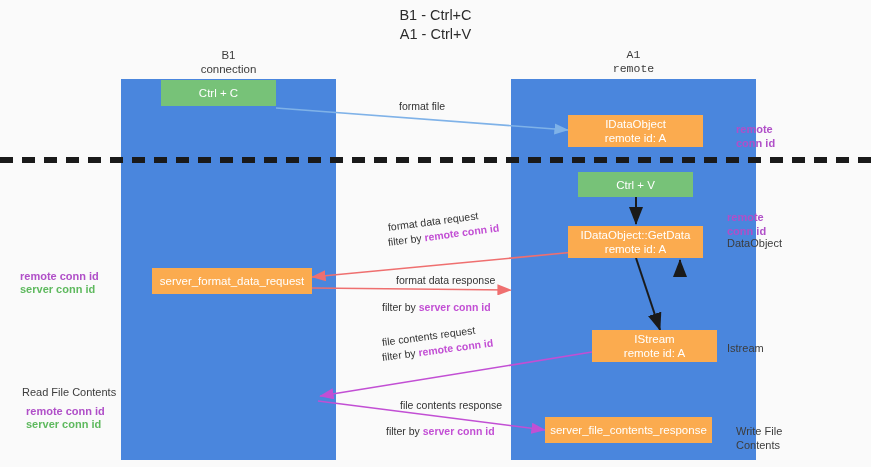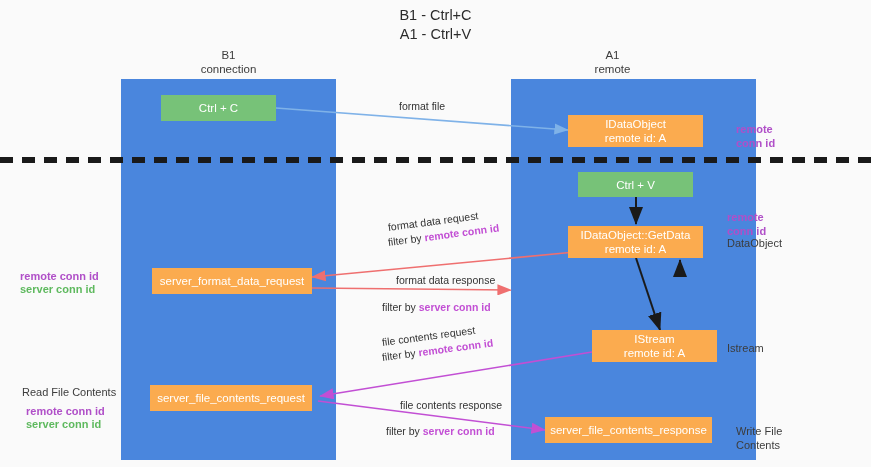--- a/index.html
+++ b/index.html
@@ -69,21 +69,21 @@
     <div>A1 - Ctrl+V</div>
   </div>
 
   <div class="abs lane" style="left:121px;top:79px;width:215px;height:381px;"></div>
   <div class="abs lane" style="left:511px;top:79px;width:245px;height:381px;"></div>
 
   <div class="abs colhead" style="left:121px;top:48px;width:215px;">
     <span class="l1">B1</span>
     <span class="l2">connection</span>
   </div>
-  <div class="abs colhead" style="left:490px;top:48px;width:245px;">
+  <div class="abs colhead" style="left:511px;top:48px;width:245px;font-family:Liberation Mono, monospace;">
     <span class="l1">A1</span>
     <span class="l2">remote</span>
   </div>
 
   <svg class="edges" viewBox="0 0 871 467">
     <defs>
       <marker id="ah-blue" markerWidth="9" markerHeight="7" refX="8.5" refY="3.5" orient="auto">
         <polygon points="0 0, 9 3.5, 0 7" fill="#7fb2e8"></polygon>
       </marker>
       <marker id="ah-red" markerWidth="9" markerHeight="7" refX="8.5" refY="3.5" orient="auto">
@@ -109,21 +109,21 @@
 
     <line x1="680" y1="277" x2="680" y2="260" stroke="#1a1a1a" stroke-width="2" marker-end="url(#ah-black)"></line>
 
     <line x1="592" y1="352" x2="320" y2="396" stroke="#c24fd4" stroke-width="1.6" marker-end="url(#ah-mag)"></line>
 
     <line x1="318" y1="401" x2="545" y2="430" stroke="#c24fd4" stroke-width="1.6" marker-end="url(#ah-mag)"></line>
   </svg>
 
   <div class="dashline"></div>
 
-  <div class="abs node green" style="left:161px;top:95px;width:115px;height:26px;">
+  <div class="abs node green" style="left:161px;top:80px;width:115px;height:26px;">
     <span>Ctrl + C</span>
   </div>
 
   <div class="abs node orange" style="left:568px;top:115px;width:135px;height:32px;">
     <span>IDataObject</span>
     <span class="sub">remote id: A</span>
   </div>
 
   <div class="abs node green" style="left:578px;top:172px;width:115px;height:25px;">
     <span>Ctrl + V</span>
@@ -137,23 +137,20 @@
   <div class="abs node orange" style="left:152px;top:268px;width:160px;height:26px;">
     <span>server_format_data_request</span>
   </div>
 
 
   <div class="abs node orange" style="left:592px;top:330px;width:125px;height:32px;">
     <span>IStream</span>
     <span class="sub">remote id: A</span>
   </div>
 
-  <div class="abs node orange" style="left:150px;top:385px;width:162px;height:26px;">
-    <span>server_file_contents_request</span>
-  </div>
 
   <div class="abs node orange" style="left:545px;top:417px;width:167px;height:26px;">
     <span>server_file_contents_response</span>
   </div>
 
   <div class="abs elab" style="left:399px;top:99px;">
     <span>format file</span>
   </div>
 
   <div class="abs" style="left:388px;top:220px;">

